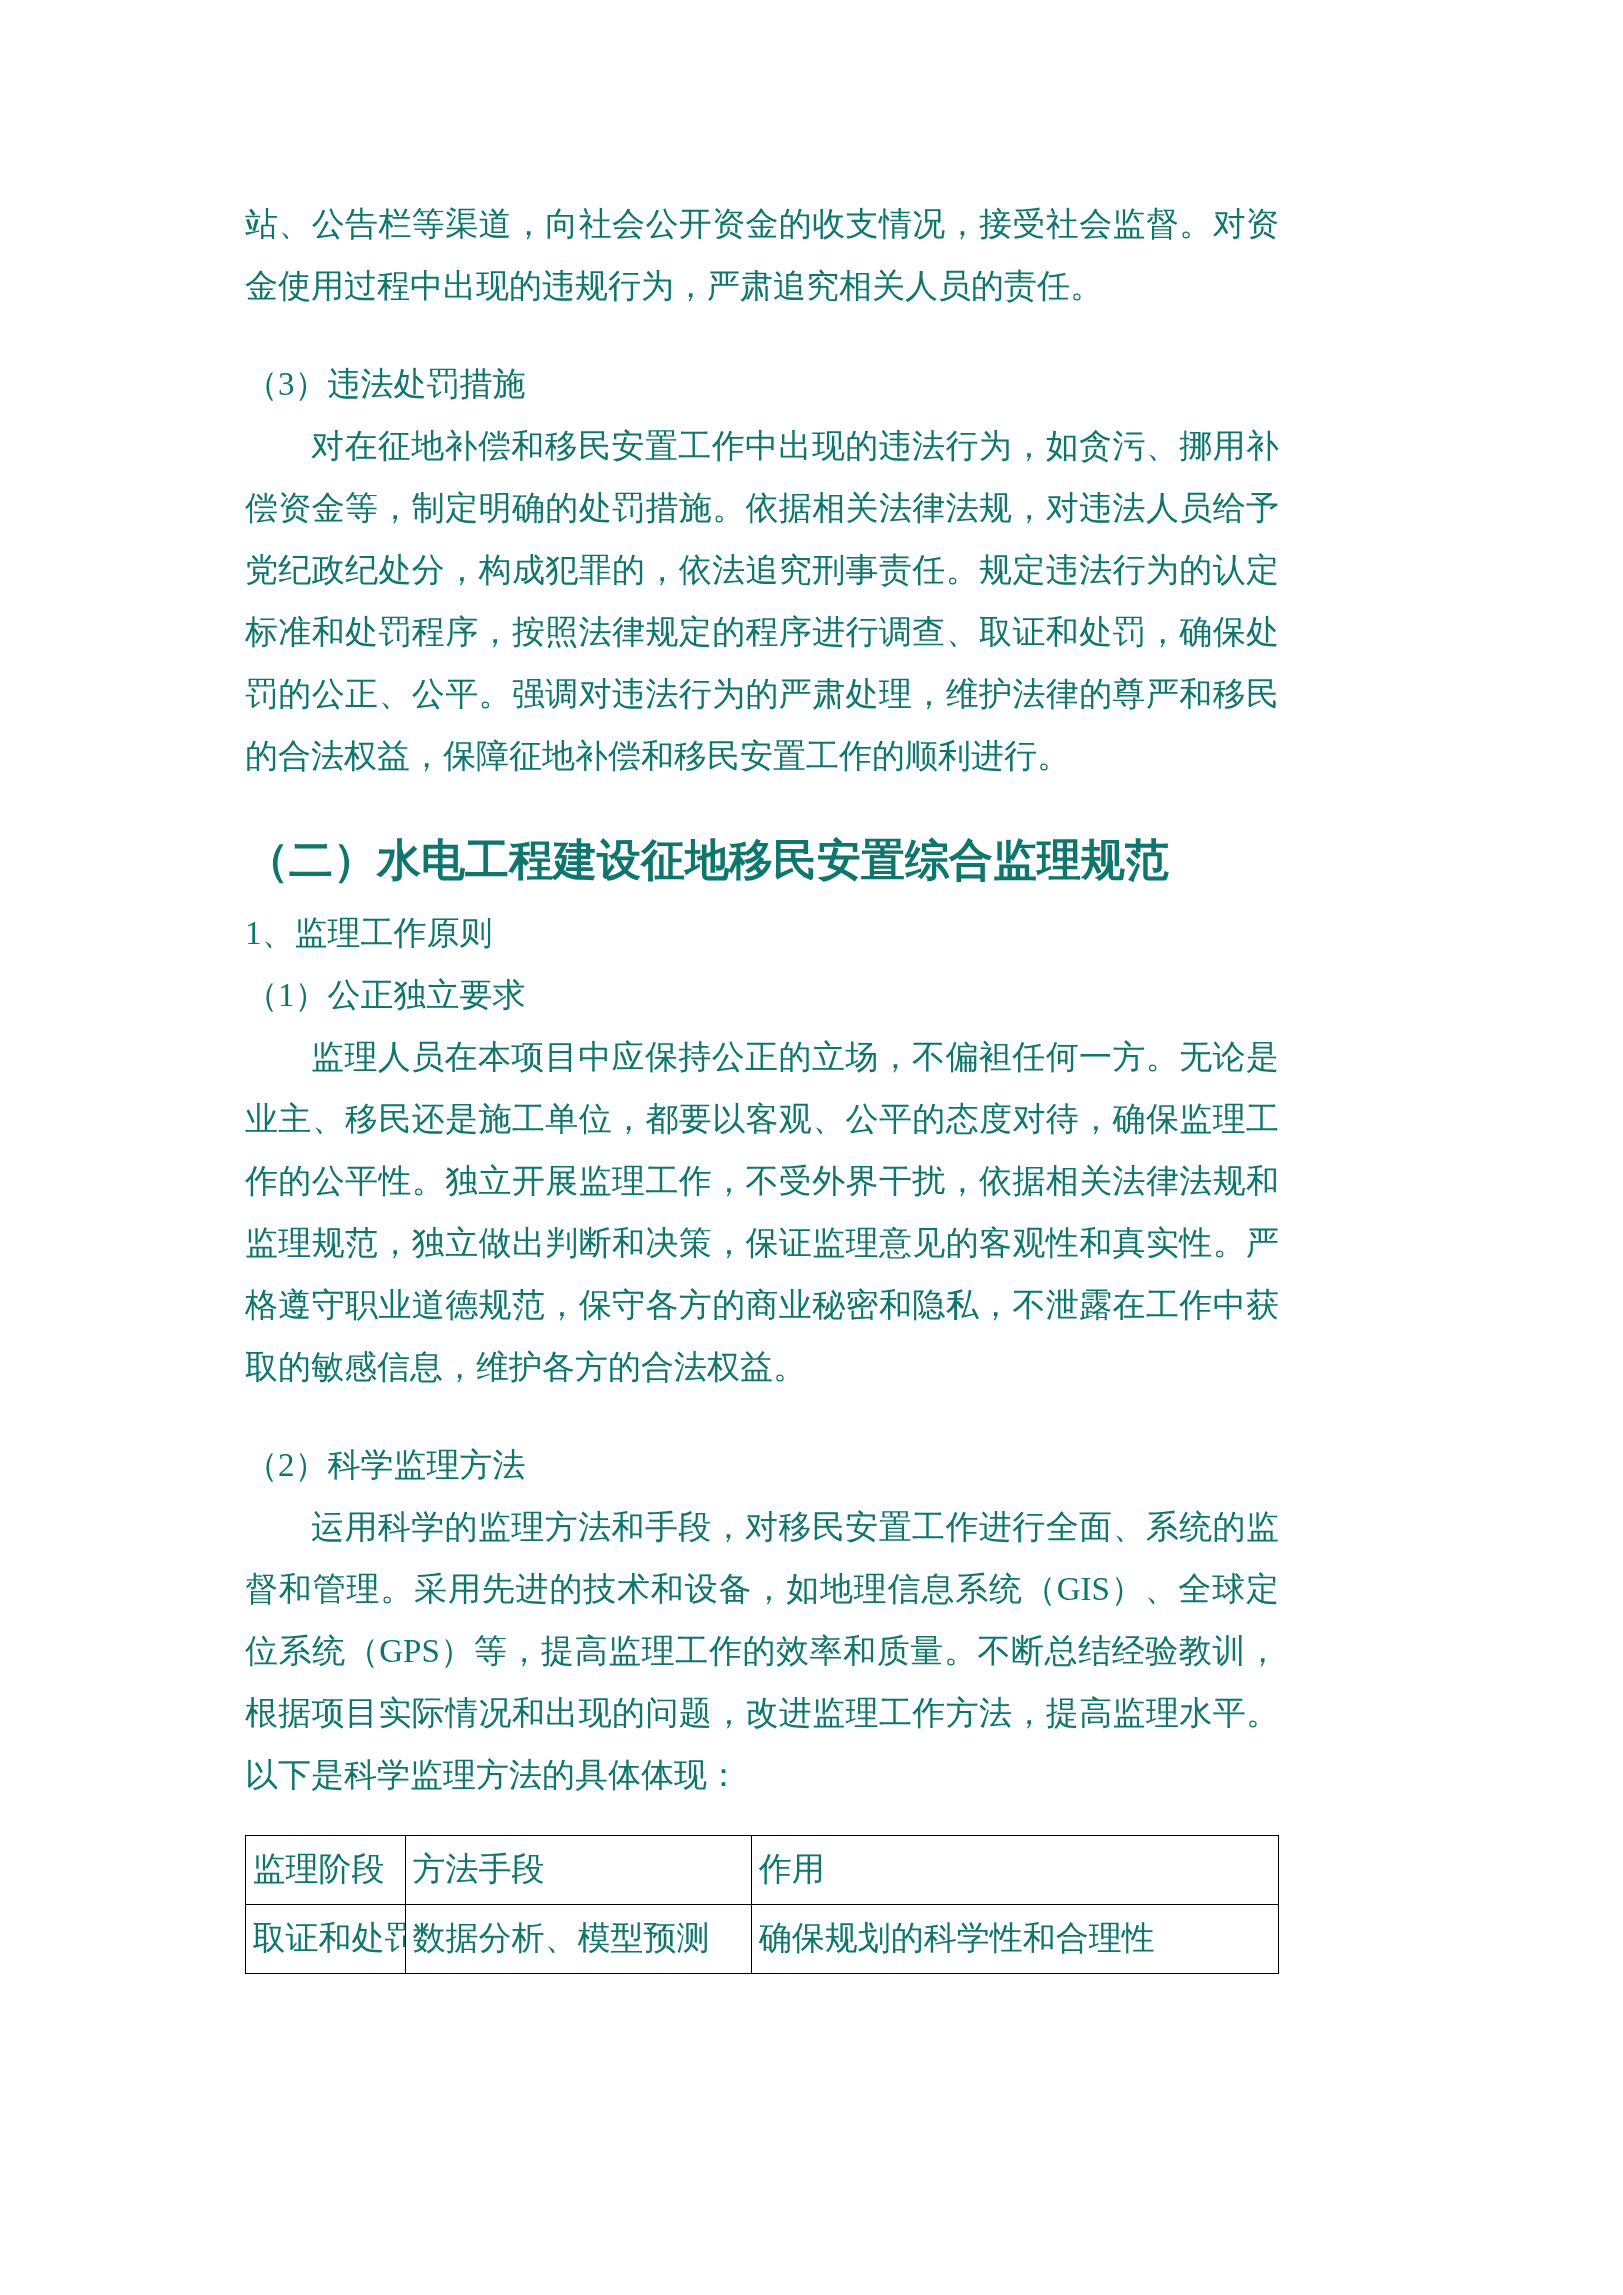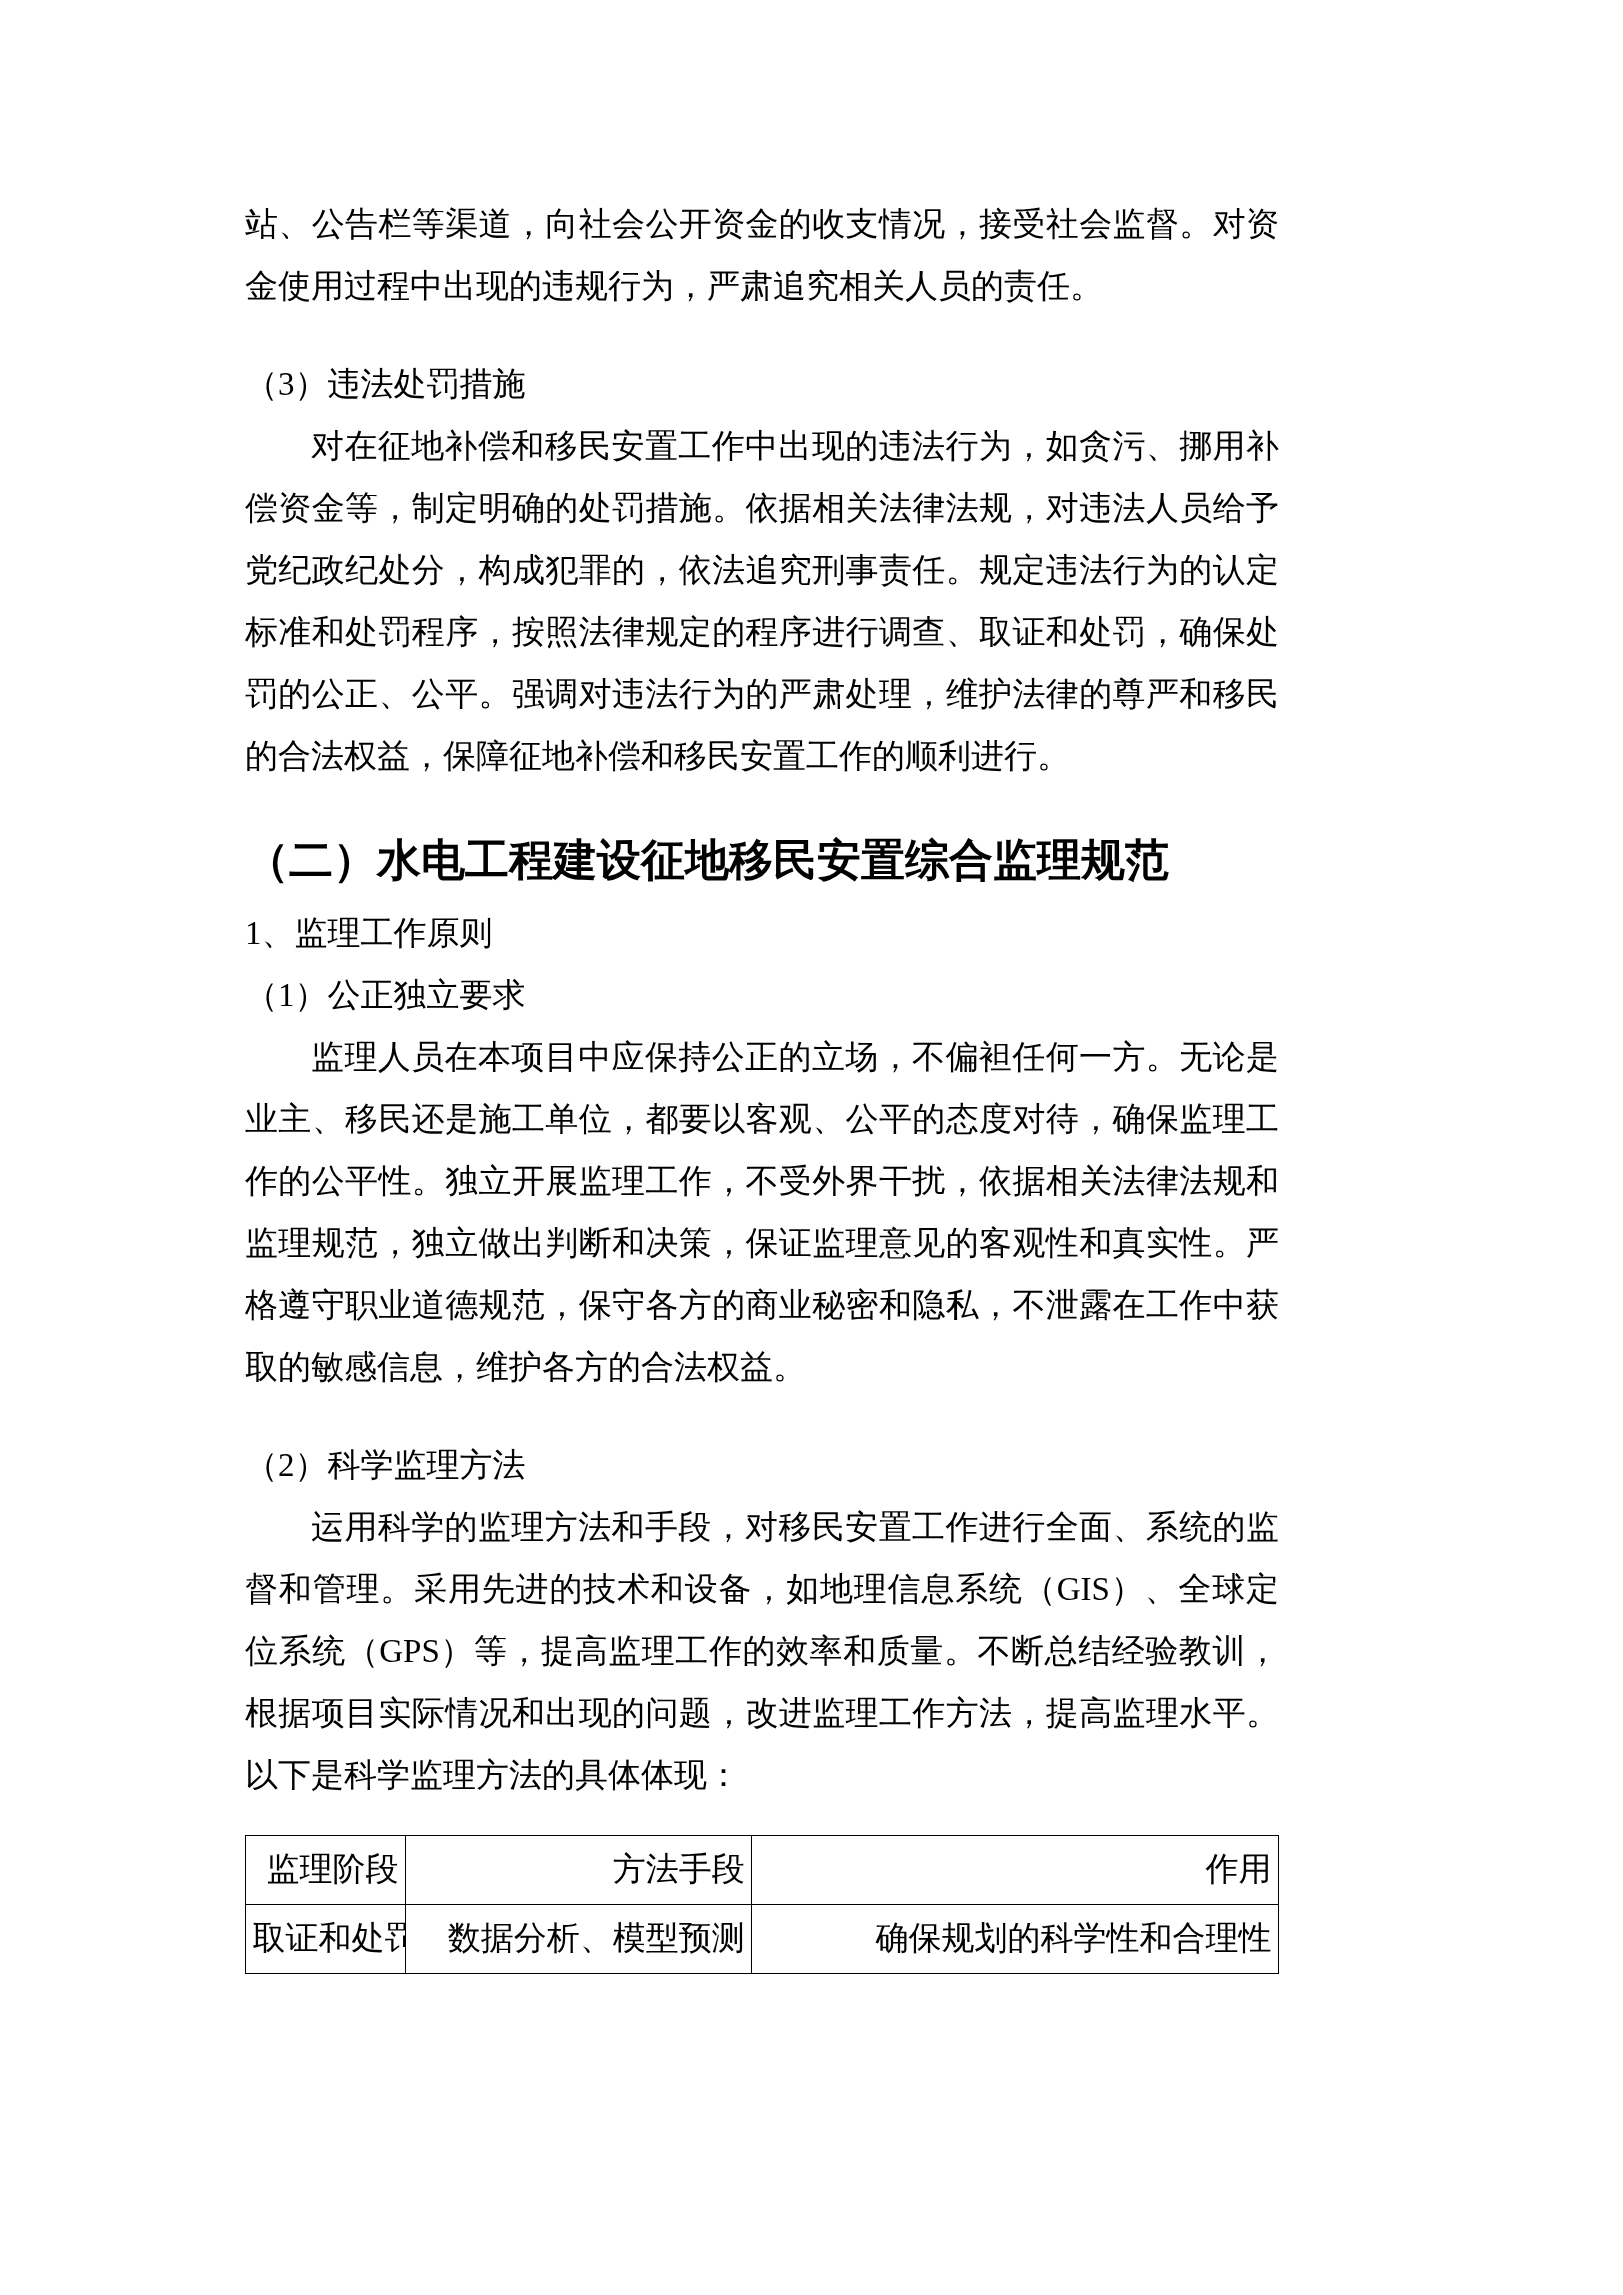--- a/index.html
+++ b/index.html
@@ -9,21 +9,21 @@
   }
   .page {
     position: relative;
     width: 1524px;
     height: 2295px;
     box-sizing: border-box;
     background: #ffffff;
     padding: 193px 245px 16px 245px;
     font-family: "Liberation Serif", "DejaVu Serif", serif;
     font-size: 33px;
-    color: #000000;
+    color: #0f766e;
     overflow: hidden;
   }
   p {
     margin: 0;
     line-height: 62px;
     text-align: justify;
     text-justify: inter-character;
   }
   .indent {
     text-indent: 2em;
@@ -41,21 +41,21 @@
   .doc-table {
     width: 100%;
     border-collapse: collapse;
     table-layout: fixed;
     margin-top: 29.4px;
     font-size: 33px;
   }
   .doc-table th, .doc-table td {
     border: 1.3px solid #000000;
     height: 68px;
-    text-align: right;
+    text-align: left;
     vertical-align: middle;
     font-weight: 400;
     padding: 0 6.5px;
     overflow: hidden;
     white-space: nowrap;
   }
   .col-stage  { width: 15.5%; }
   .col-method { width: 33.5%; }
   .col-effect { width: 51%; }
 </style>

